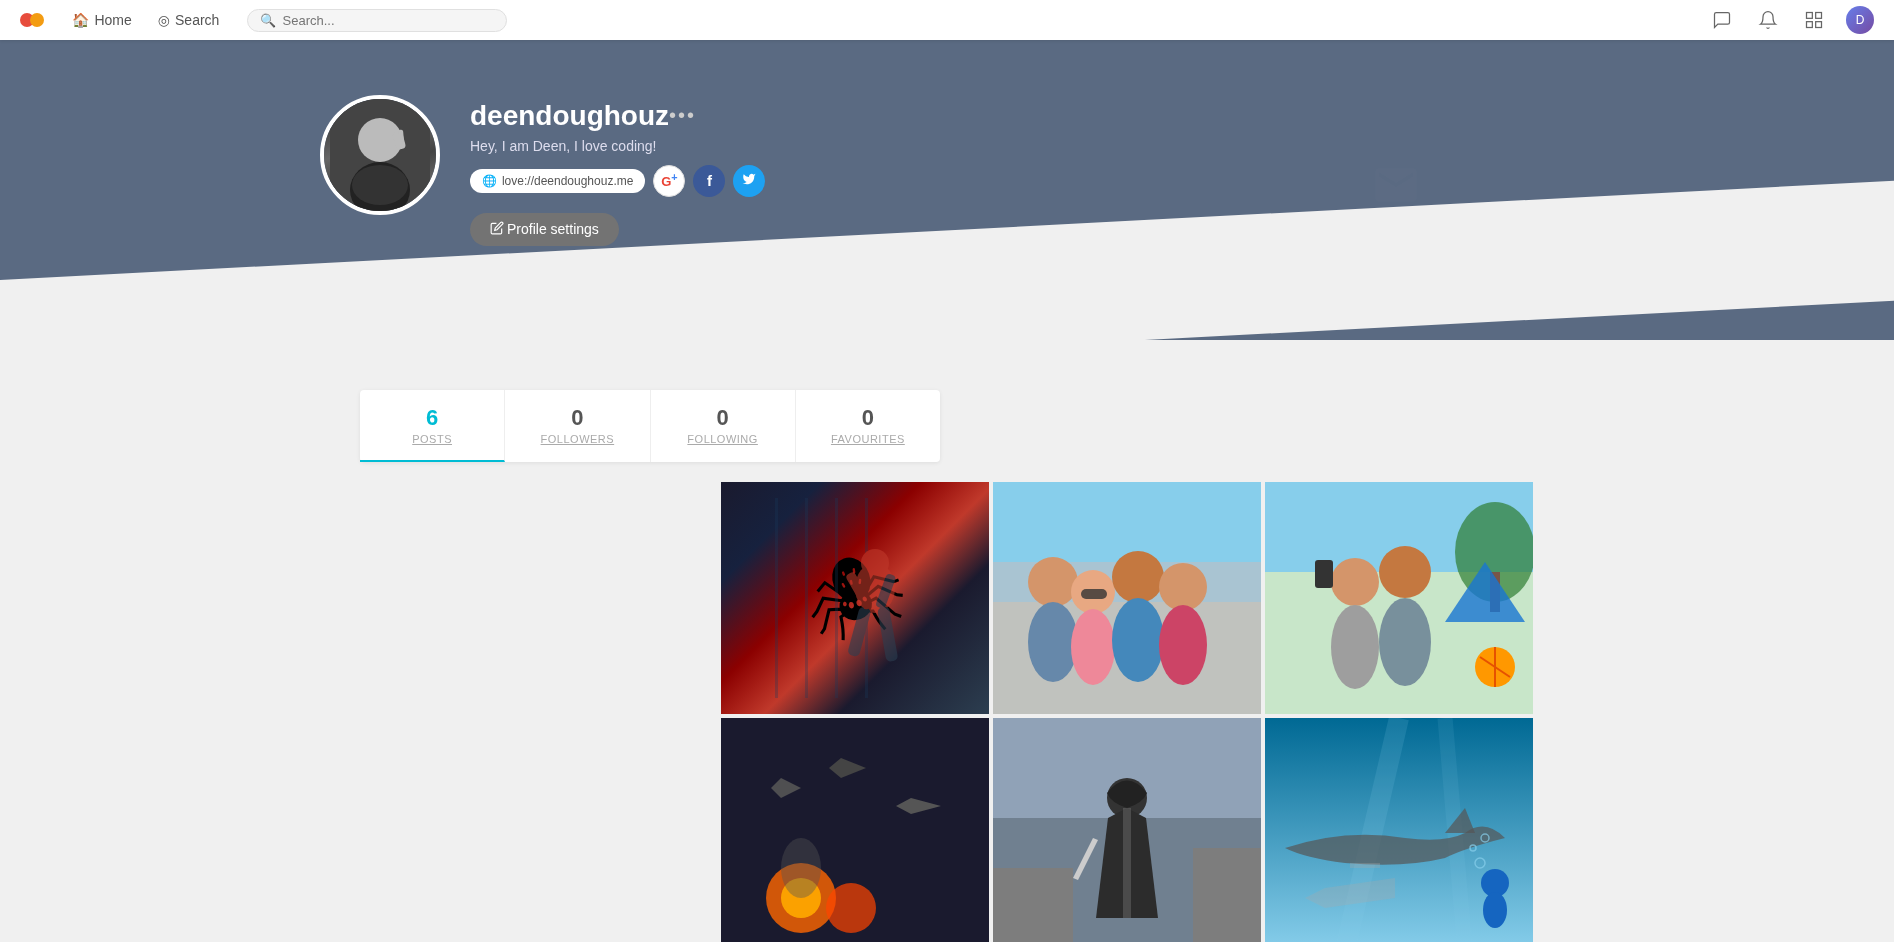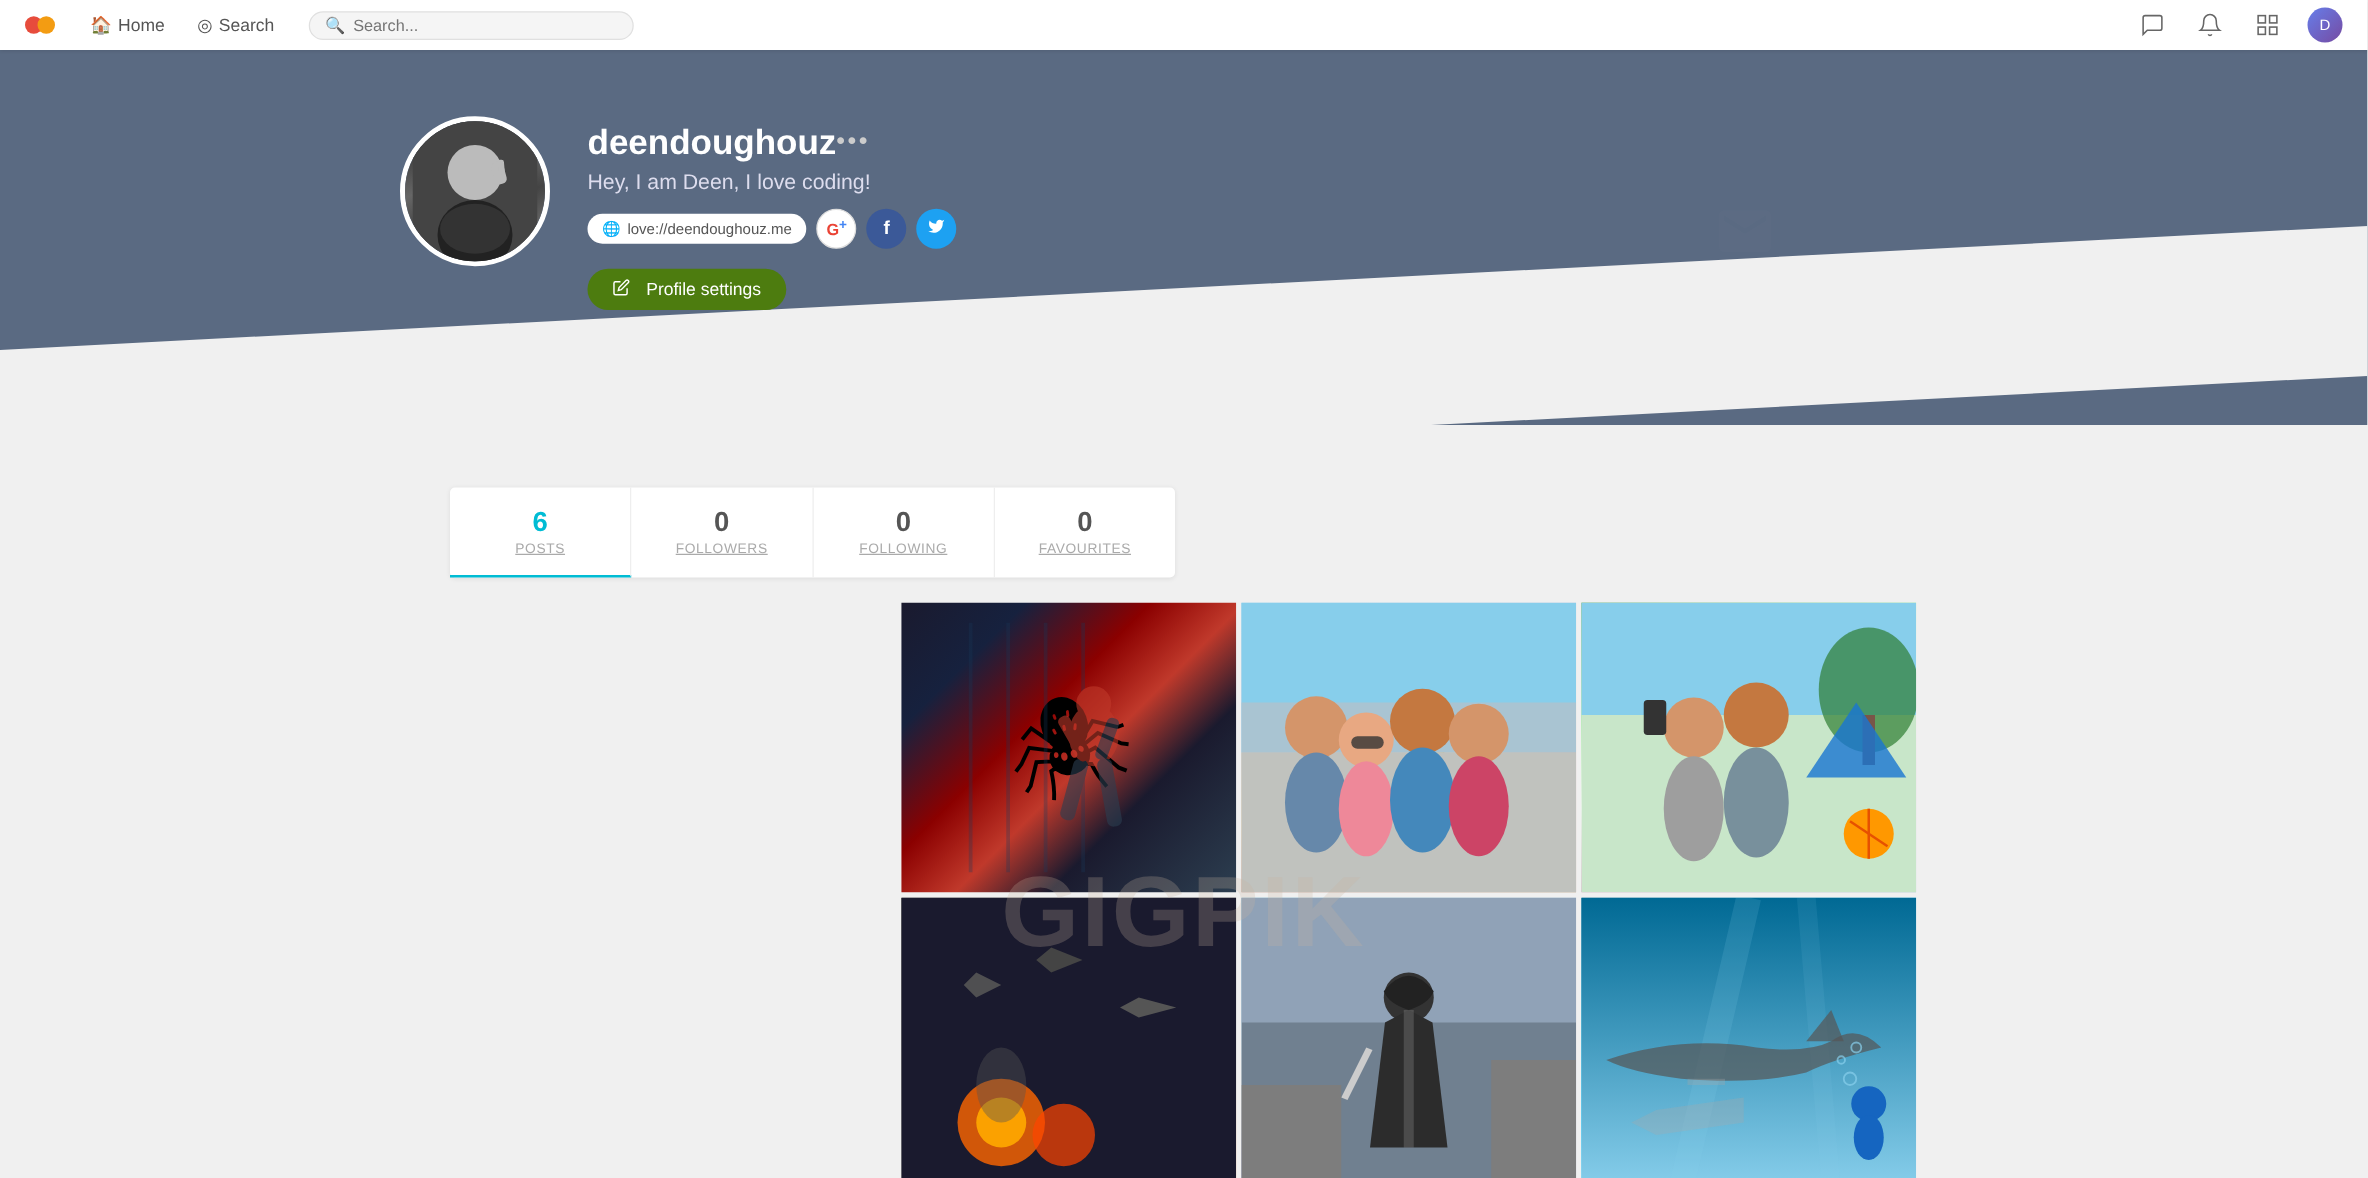--- a/index.html
+++ b/index.html
@@ -158,21 +158,21 @@
       color: #fff;
     }
     .profile-more-btn {
       color: #ccc;
       font-size: 20px;
       cursor: pointer;
       letter-spacing: 2px;
     }
     .profile-bio {
       color: #dde;
-      font-size: 17px;
+      font-size: 14px;
       margin-bottom: 11px;
     }
     .profile-links-row {
       display: flex;
       align-items: center;
       gap: 8px;
       margin-bottom: 16px;
     }
     .profile-website-btn {
       display: flex;
@@ -197,30 +197,30 @@
       align-items: center;
       justify-content: center;
       color: #fff;
       font-size: 14px;
       font-weight: bold;
     }
     .social-google { background: #fff; color: #EA4335; border: 1px solid #ddd; }
     .social-facebook { background: #3b5998; }
     .social-twitter { background: #1da1f2; }
     .profile-settings-btn {
-      background: #4d7c0f;
+      background: #737373;
       color: #fff;
       border: none;
       border-radius: 20px;
       padding: 8px 20px;
       font-size: 14px;
       cursor: pointer;
       display: flex;
       align-items: center;
-      gap: 13px;
+      gap: 3px;
     }
 
     
     .stats-section {
       background: #fff;
       display: flex;
       margin: 0 auto;
       width: 580px;
       margin-top: 20px;
       position: relative;
@@ -479,21 +479,20 @@
             <path d="M18.5 2.5a2.121 2.121 0 0 1 3 3L12 15l-4 1 1-4 9.5-9.5z"></path>
           </svg>
         </span>
         <span>Profile settings</span>
       </button>
     </div>
   </div>
 </div>
 
 <div class="main-area">
-  <div class="watermark">GIGPIK</div>
 
   <div class="stats-section">
     <div class="stat-item active-tab">
       <div class="stat-number active">6</div>
       <div class="stat-label">POSTS</div>
     </div>
     <div class="stat-item">
       <div class="stat-number">0</div>
       <div class="stat-label">FOLLOWERS</div>
     </div>

